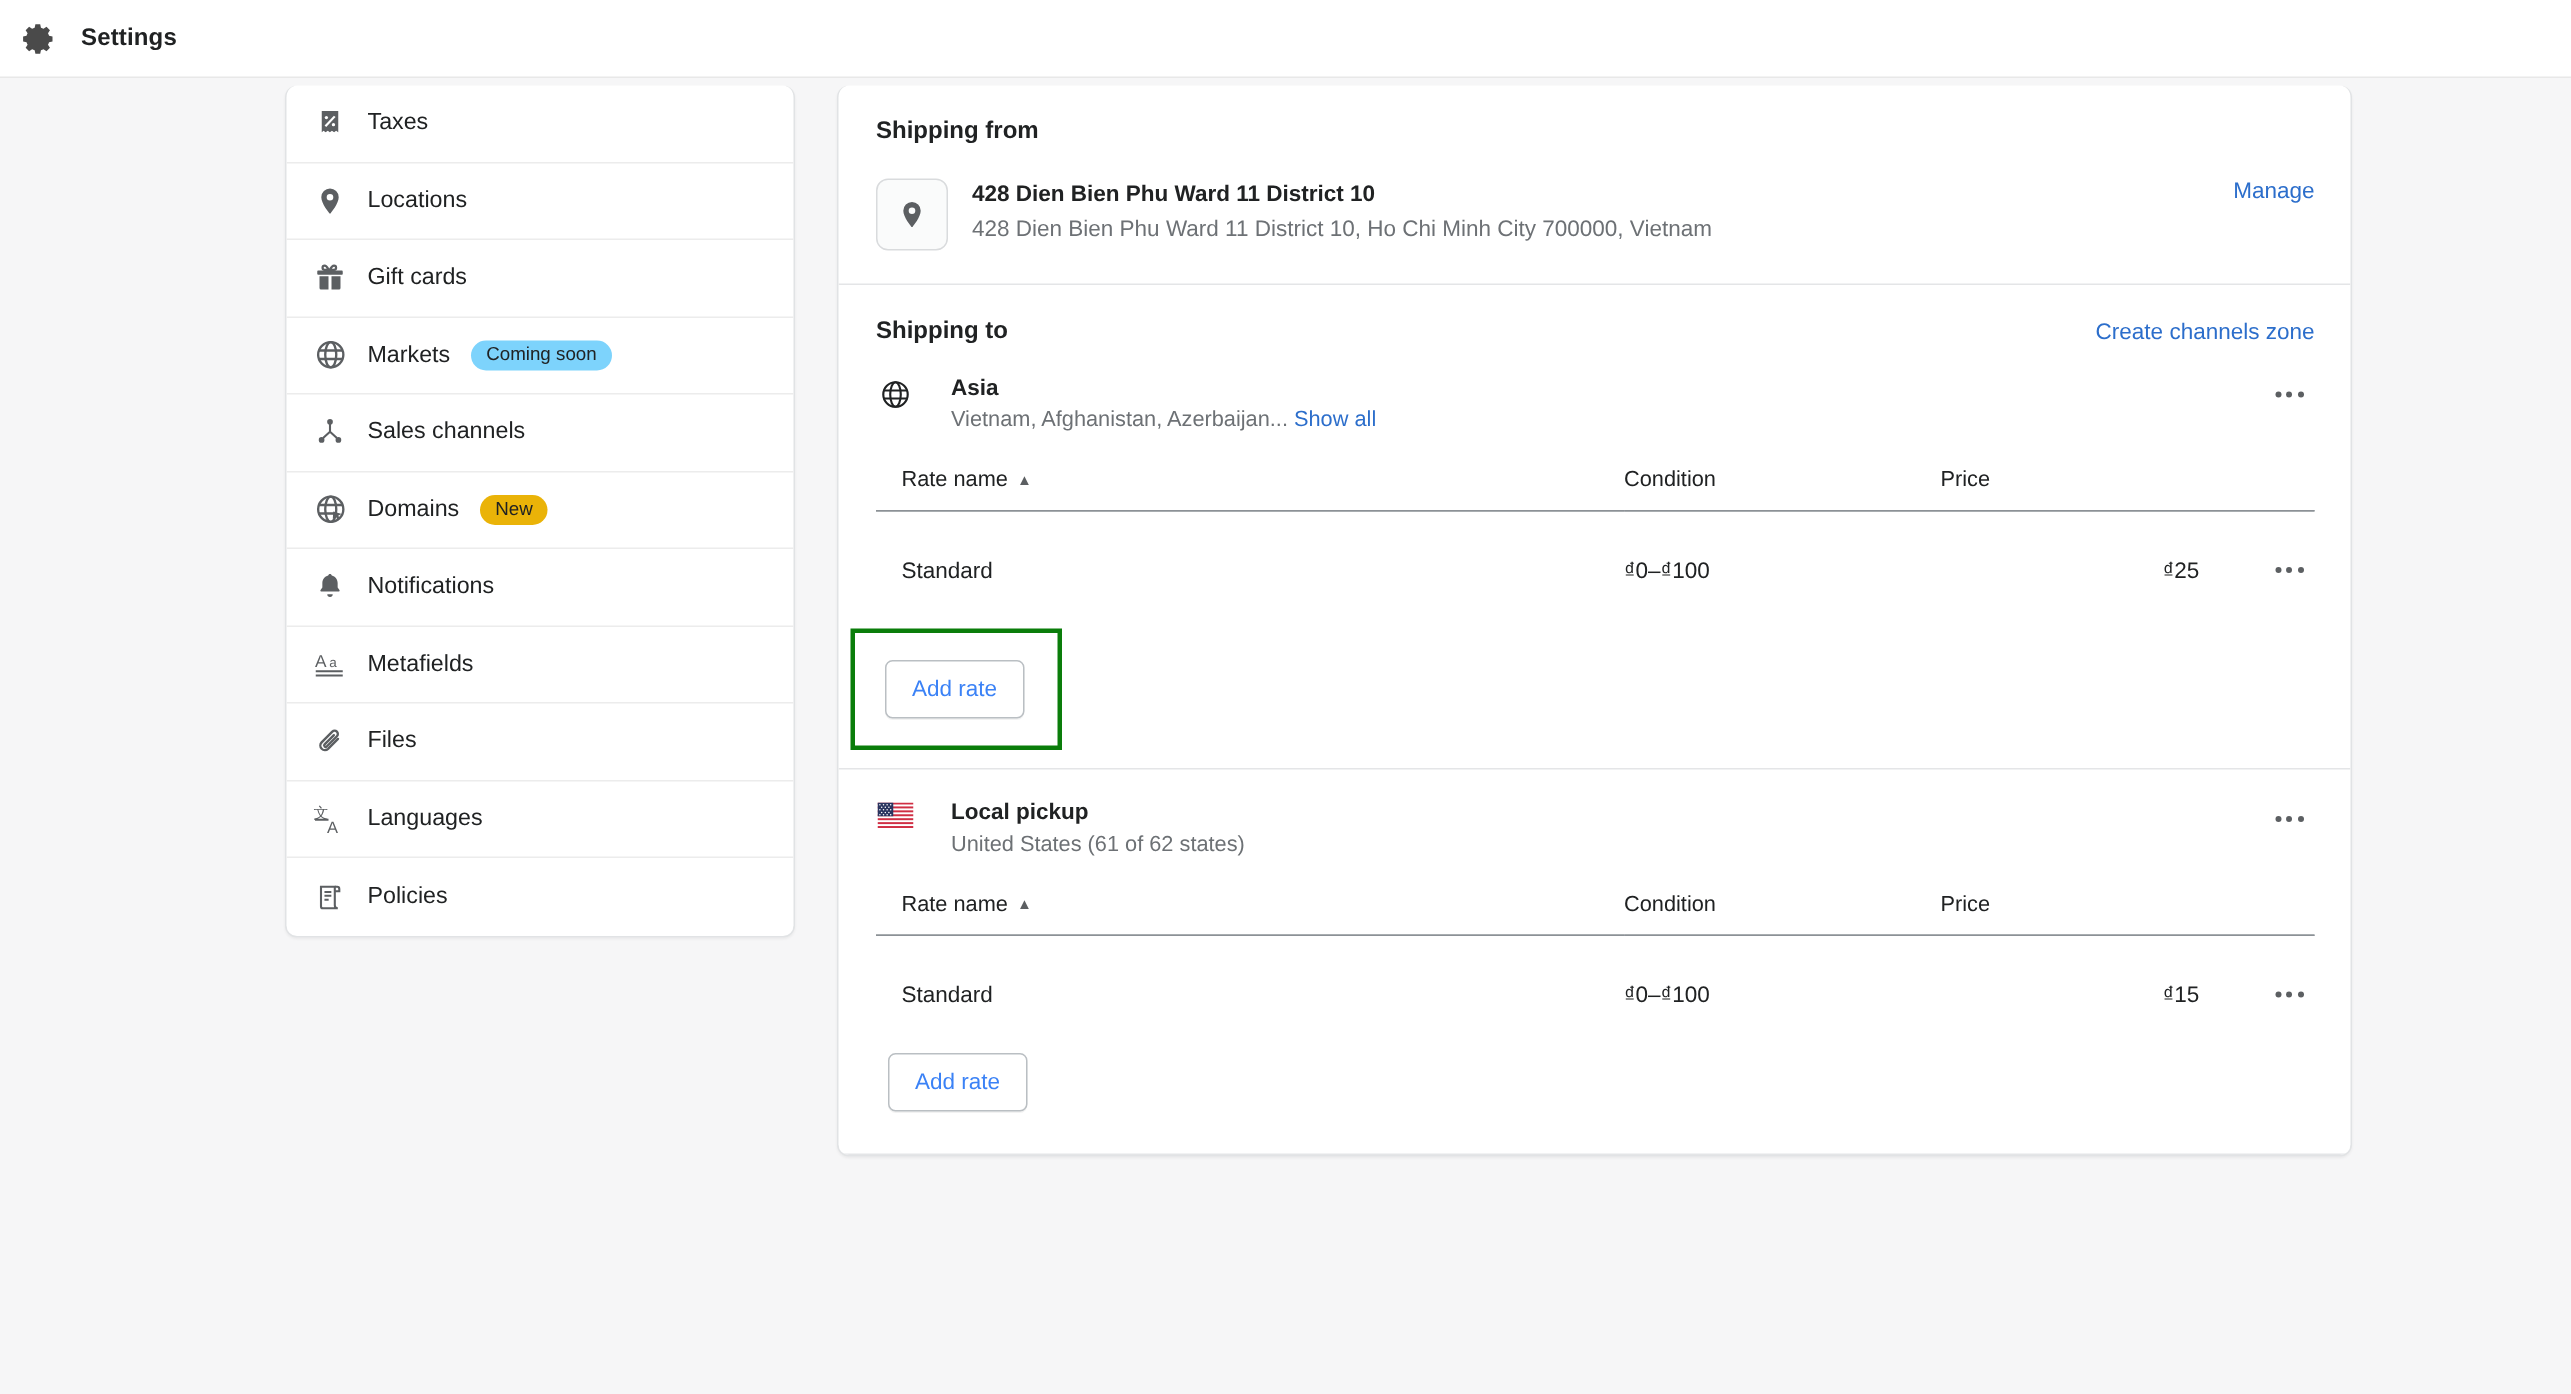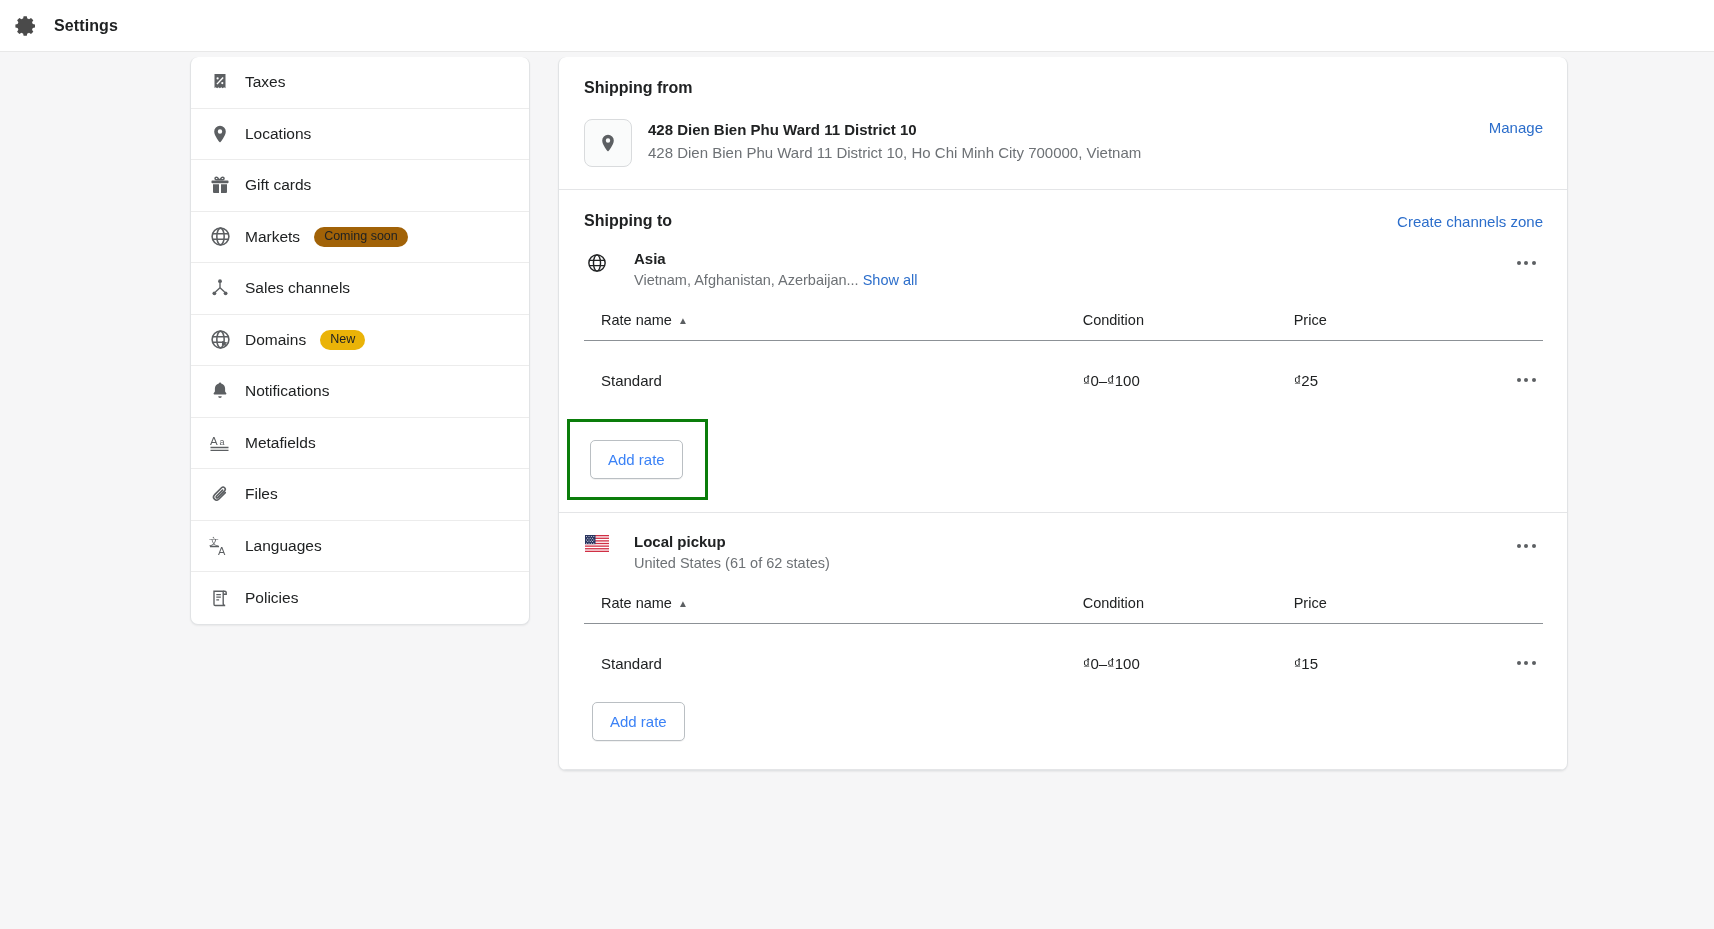--- a/index.html
+++ b/index.html
@@ -38,21 +38,21 @@
     border-bottom: 1px solid #ececec;
     cursor: pointer;
   }
   .nav-item:last-child { border-bottom: none; }
   .nav-ico { width: 22px; height: 22px; flex: 0 0 22px; display: flex; align-items: center; justify-content: center; color: #5c5f62; }
   .nav-label { font-size: 15.5px; color: #202223; }
   .badge {
     font-size: 12.5px; padding: 3px 10px 4px; border-radius: 12px;
     line-height: 1; white-space: nowrap;
   }
-  .badge-gray { background: #a16207; color: #202223; }
+  .badge-gray { background: #7dd3fc; color: #202223; }
   .badge-new { background: #eab308; color: #202223; }
 
   .main-col { flex: 1; padding: 5px 0 0 28px; }
   .main-card {
     width: 1010px; background: #ffffff;
     border: 1px solid #e1e3e5; border-top: none;
     border-radius: 8px;
     box-shadow: 0 1px 2px rgba(0,0,0,0.06);
     overflow: hidden;
   }
@@ -86,21 +86,21 @@
   .dots span { width: 4px; height: 4px; border-radius: 50%; background: #5c5f62; display: block; }
 
   table.rates { width: 100%; border-collapse: collapse; margin-top: 24px; }
   table.rates th {
     text-align: left; font-size: 14.5px; font-weight: 400; color: #202223;
     padding: 0 0 12px 0; border-bottom: 1px solid #8c9196;
   }
   table.rates td { font-size: 15px; color: #202223; padding: 26px 0 26px 0; }
   .col-rate { width: 52%; padding-left: 17px !important; }
   .col-cond { width: 22%; }
-  .col-price { width: 18%; }
+  .col-price { width: 18%; text-align: right; }
   .col-act { width: 8%; text-align: right; }
   .sort-caret { display: inline-block; margin-left: 6px; font-size: 10px; color: #5c5f62; vertical-align: 1px; }
 
   .addrate-wrap { padding: 0 24px 22px 25px; }
   .addrate-wrap.highlight { padding: 0; }
   .hl-box { border: 3px solid #0a7d0a; display: inline-block; padding: 18px 22px 18px 20px; margin: 0 0 12px 8px; }
   .btn {
     display: inline-block; font-size: 15px; color: #3b82f6;
     background: #ffffff; border: 1px solid #babfc3; border-radius: 5px;
     padding: 10px 17px; cursor: pointer;

